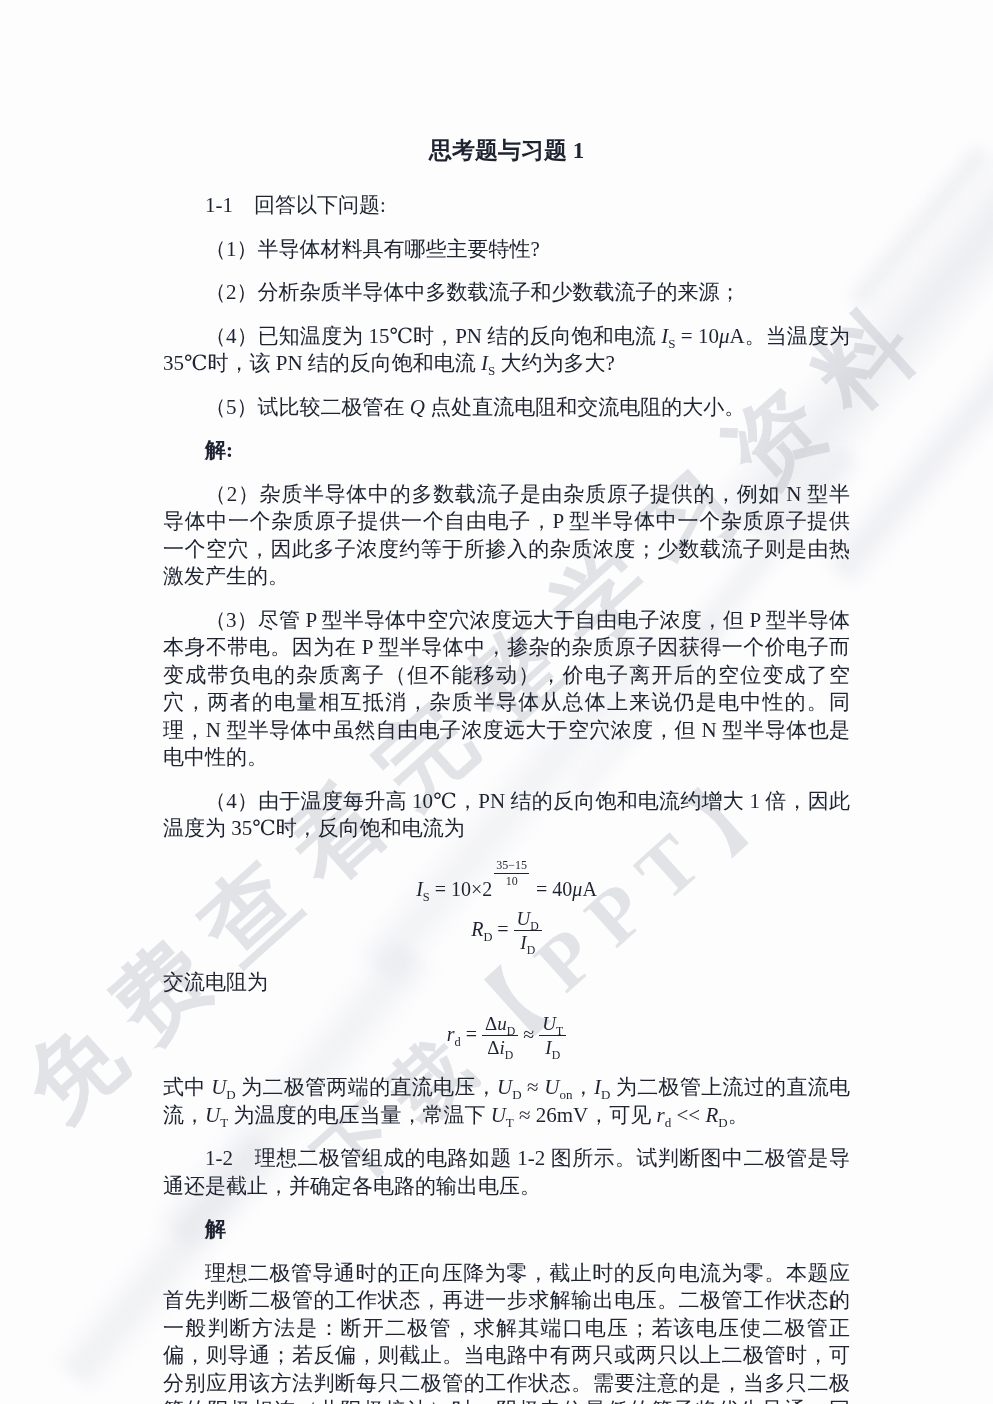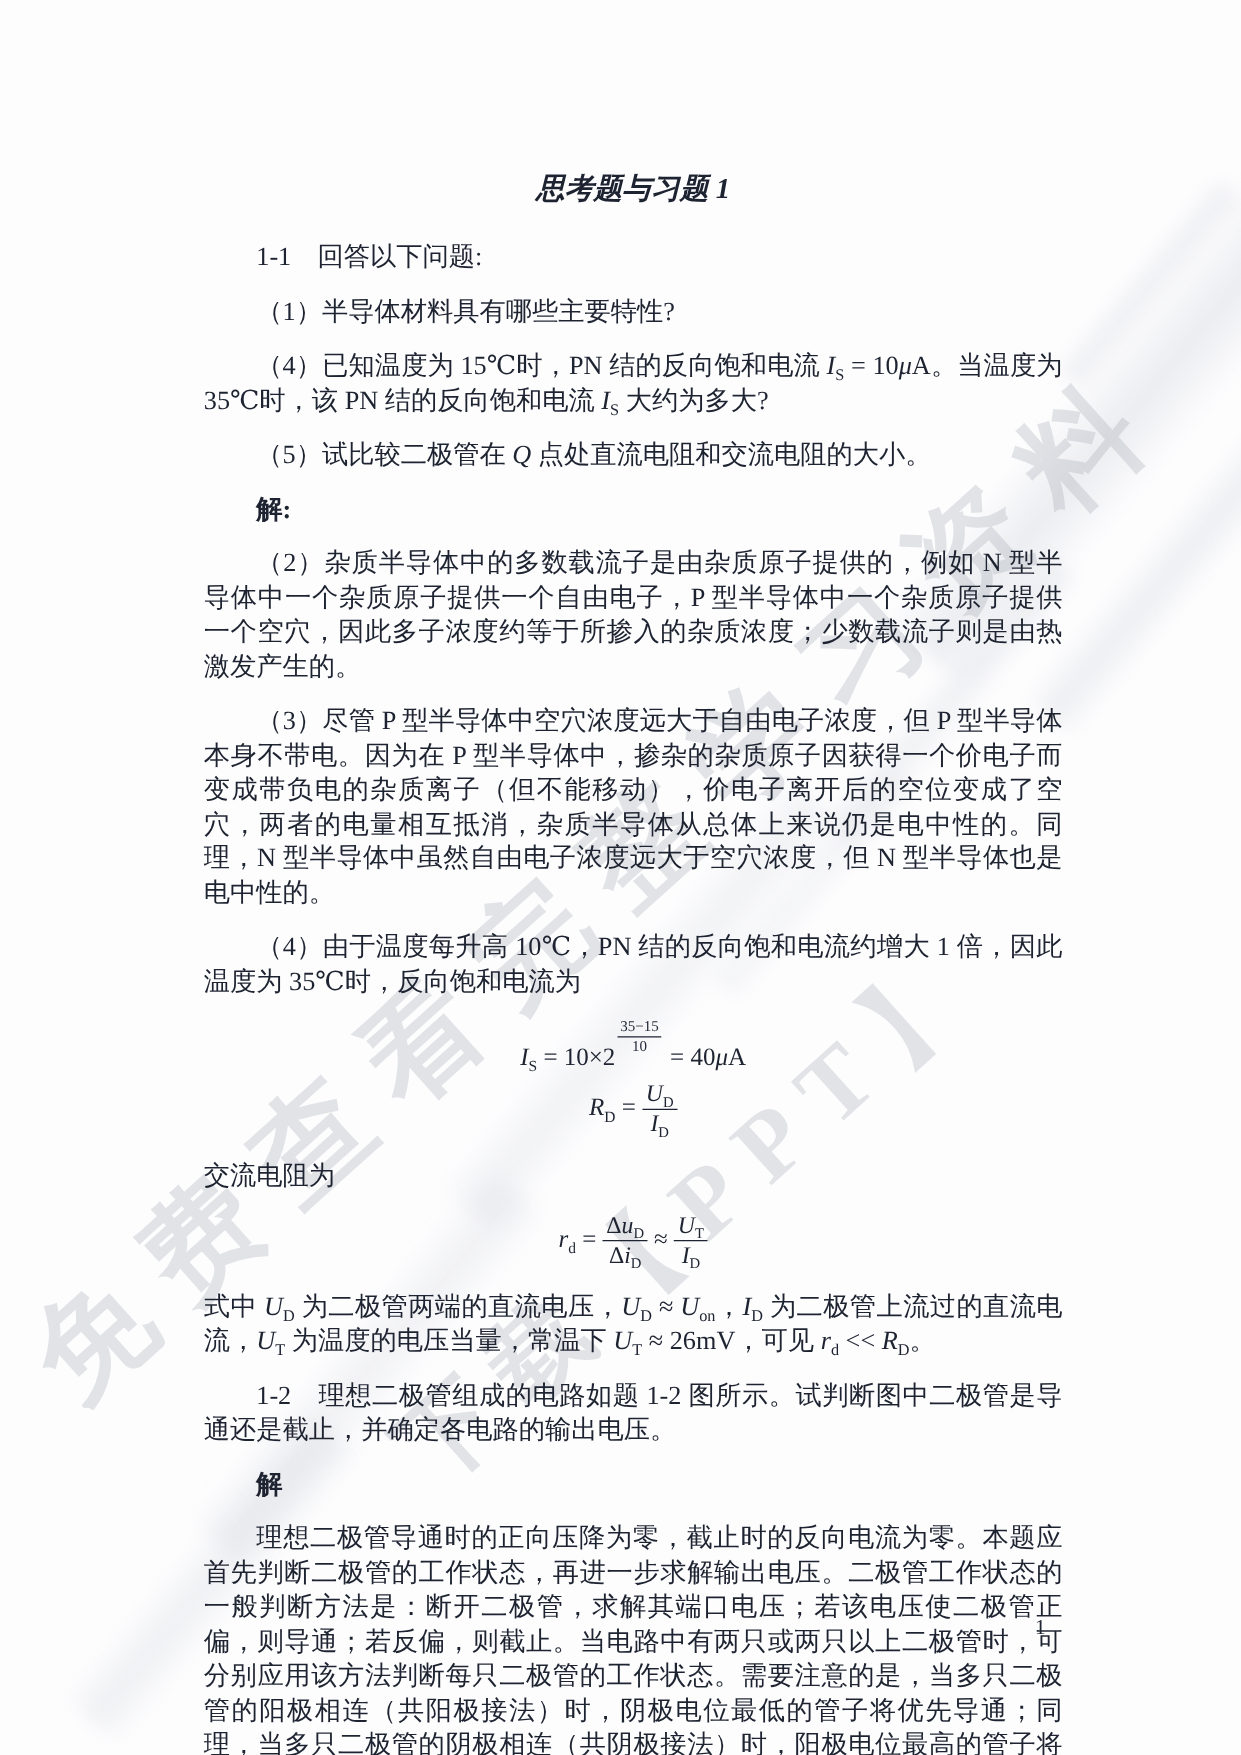--- a/index.html
+++ b/index.html
@@ -45,21 +45,20 @@
   
   .page-content{
     position:absolute;left:147px;top:136px;width:719px;z-index:2;
   }
   .doc-title{
     margin:0 0 26px 0;
     text-align:center;
     font-size:23px;
     font-weight:bold;
     line-height:30px;
-    font-style:italic;
   }
   .para{
     margin:16px;
     font-size:21px;
     line-height:27.5px;
     text-align:justify;
   }
   .para.indent{text-indent:2em;}
   .para.bold{font-weight:bold;}
   .formula{
@@ -107,20 +106,21 @@
 <div class="streak s8"></div>
 
 <div class="watermark wm1">免费查看完整学习资料</div>
 <div class="watermark wm2">下载【PPT】</div>
 
 <div class="page-content">
   <h1 class="doc-title">思考题与习题 1</h1>
   <main>
       <p class="para indent">1-1　回答以下问题:</p>
       <p class="para indent">（1）半导体材料具有哪些主要特性?</p>
+      <p class="para indent">（2）分析杂质半导体中多数载流子和少数载流子的来源；</p>
       <p class="para indent">（4）已知温度为 15℃时，PN 结的反向饱和电流 <i>I</i><sub>S</sub> = 10<i>μ</i>A。当温度为 35℃时，该 PN 结的反向饱和电流 <i>I</i><sub>S</sub> 大约为多大?</p>
       <p class="para indent">（5）试比较二极管在 <i>Q</i> 点处直流电阻和交流电阻的大小。</p>
       <p class="para indent bold">解:</p>
       <p class="para indent">（2）杂质半导体中的多数载流子是由杂质原子提供的，例如 N 型半导体中一个杂质原子提供一个自由电子，P 型半导体中一个杂质原子提供一个空穴，因此多子浓度约等于所掺入的杂质浓度；少数载流子则是由热激发产生的。</p>
       <p class="para indent">（3）尽管 P 型半导体中空穴浓度远大于自由电子浓度，但 P 型半导体本身不带电。因为在 P 型半导体中，掺杂的杂质原子因获得一个价电子而变成带负电的杂质离子（但不能移动），价电子离开后的空位变成了空穴，两者的电量相互抵消，杂质半导体从总体上来说仍是电中性的。同理，N 型半导体中虽然自由电子浓度远大于空穴浓度，但 N 型半导体也是电中性的。</p>
       <p class="para indent">（4）由于温度每升高 10℃，PN 结的反向饱和电流约增大 1 倍，因此温度为 35℃时，反向饱和电流为</p>
       <div class="formula"><i>I</i><sub>S</sub> = 10×2<span class="supfrac"><span class="num">35−15</span><span class="den">10</span></span> = 40<i>μ</i>A</div>
       <div class="formula"><i>R</i><sub>D</sub> = <span class="frac"><span class="num"><i>U</i><sub>D</sub></span><span class="den"><i>I</i><sub>D</sub></span></span></div>
       <p class="para">交流电阻为</p>
       <div class="formula"><i>r</i><sub>d</sub> = <span class="frac"><span class="num">Δ<i>u</i><sub>D</sub></span><span class="den">Δ<i>i</i><sub>D</sub></span></span> ≈ <span class="frac"><span class="num"><i>U</i><sub>T</sub></span><span class="den"><i>I</i><sub>D</sub></span></span></div>

